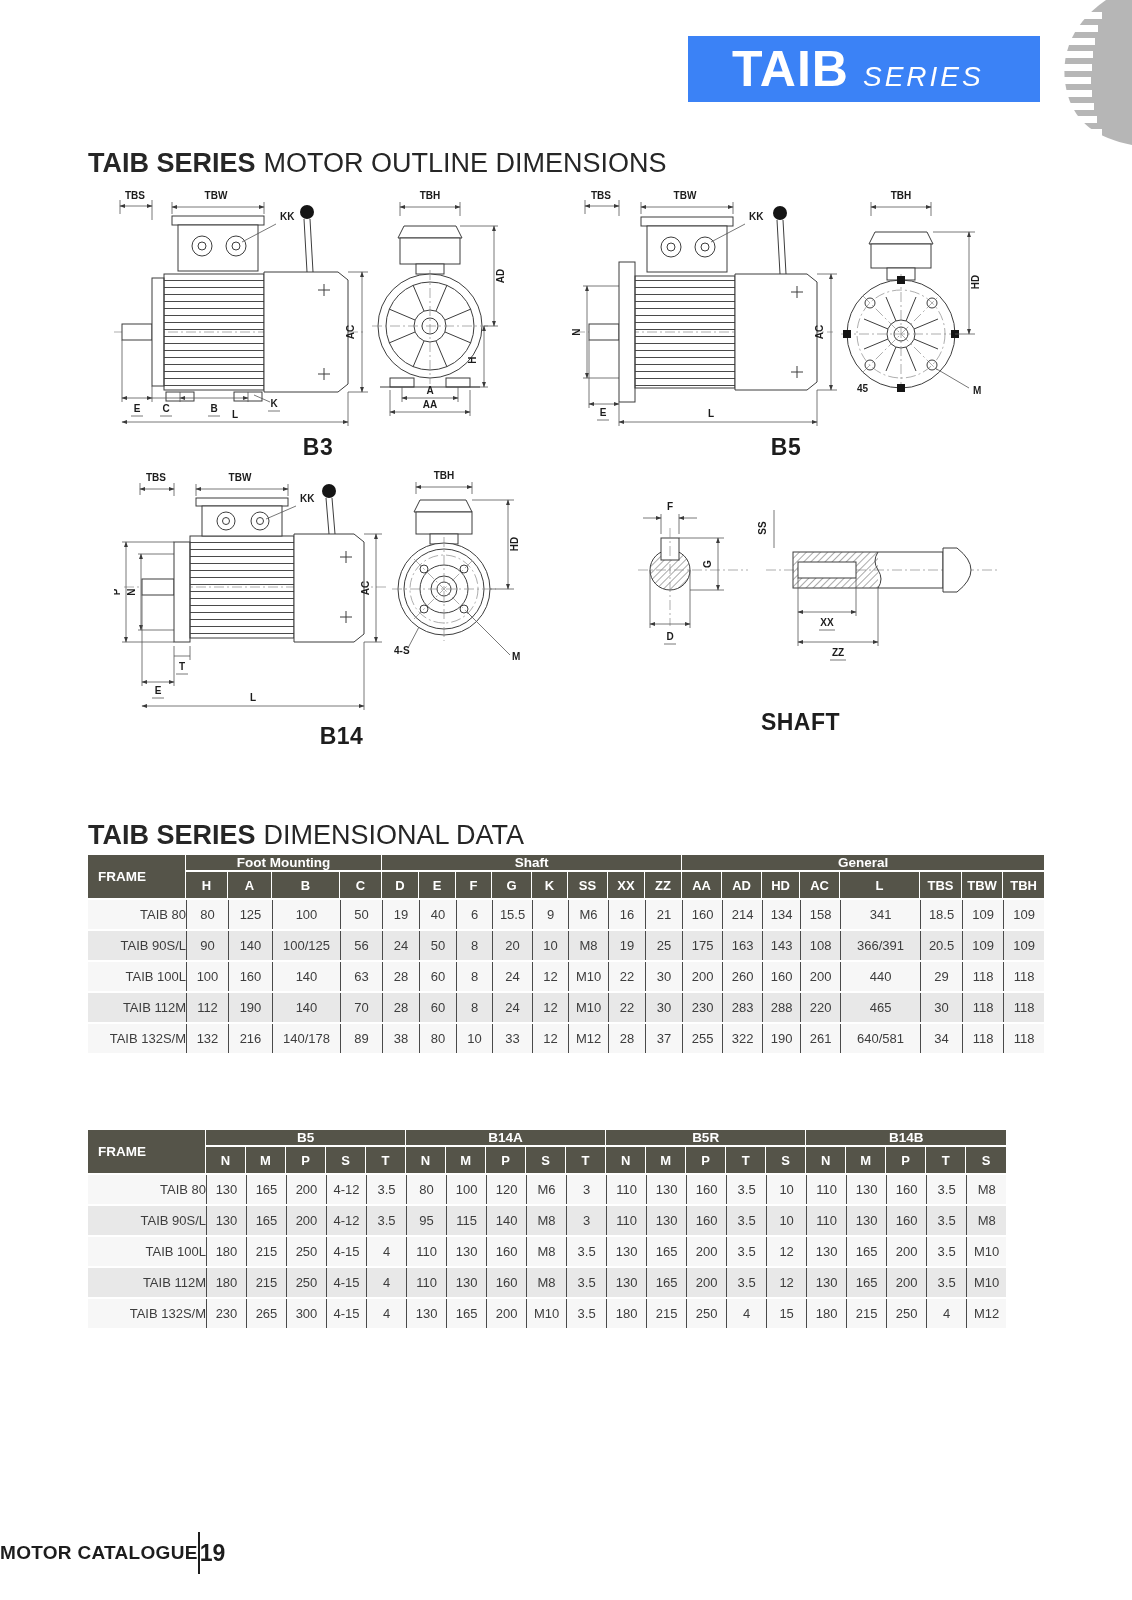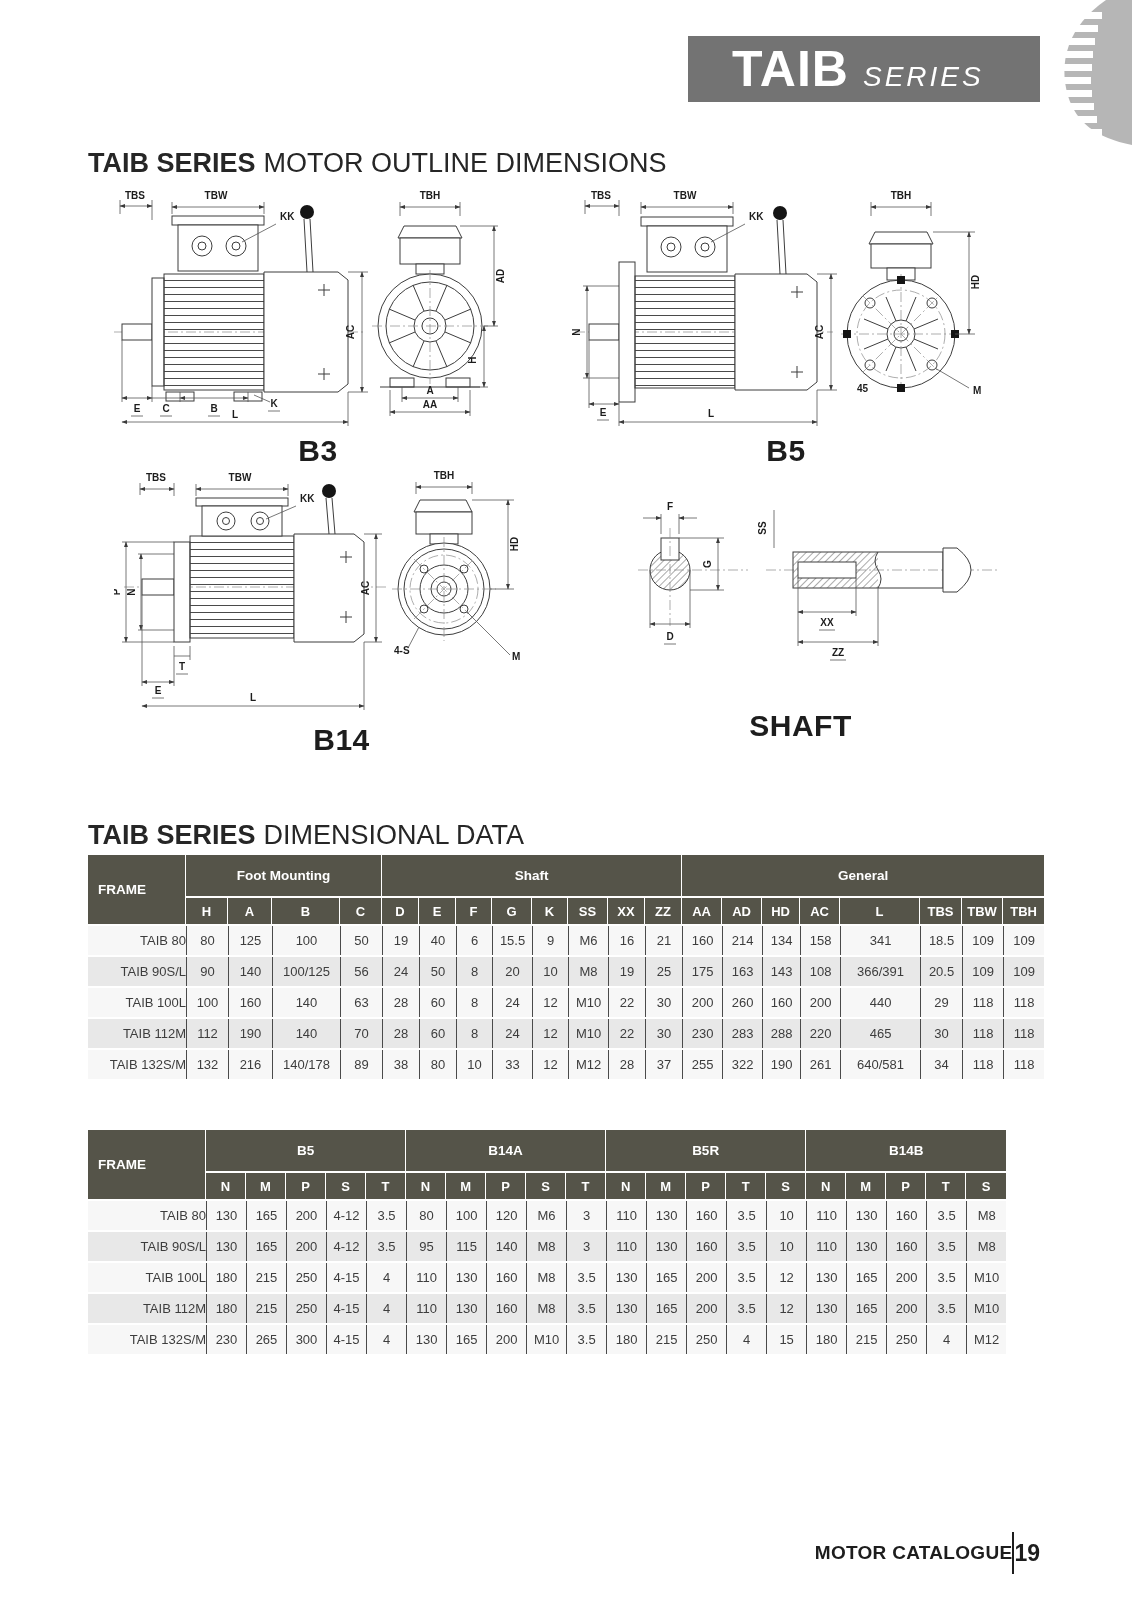--- a/index.html
+++ b/index.html
@@ -1,62 +1,62 @@
 <!DOCTYPE html>
 <html><head>
 <meta charset="utf-8">
 <style>
   html,body{margin:0;padding:0;background:#fff;font-family:"Liberation Sans",sans-serif;}
   .page{position:relative;width:1132px;height:1600px;background:#fff;overflow:hidden;}
 
   
-  .banner-bar{position:absolute;left:688px;top:36px;width:352px;height:66px;background:#737373;
+  .banner-bar{position:absolute;left:688px;top:36px;width:352px;height:66px;background:#3b82f6;
     color:#fff;display:flex;align-items:baseline;padding-left:44px;box-sizing:border-box;}
   .brand-bold{font-size:50px;font-weight:bold;letter-spacing:1px;line-height:66px;}
   .brand-italic{font-size:28px;font-style:italic;font-weight:400;margin-left:14px;letter-spacing:3px;line-height:66px;}
   .leaf{position:absolute;left:1046px;top:0;width:86px;height:145px;}
 
   
   .sec-title{position:absolute;left:88px;font-size:27px;color:#262626;font-weight:400;white-space:nowrap;}
   .sec-title b{font-weight:bold;margin-right:8px;}
   #title-outline{top:130px;}
   #title-data{top:798px;}
 
   
   .diagram{position:absolute;}
   .diagram svg{display:block;width:100%;}
-  .caption{text-align:center;font-size:30px;font-weight:bold;color:#1d1d1d;margin-top:4px;letter-spacing:.5px;}
+  .caption{text-align:center;font-size:23px;font-weight:bold;color:#1d1d1d;margin-top:4px;letter-spacing:.5px;}
   .ln{fill:none;stroke:#3d3d3d;stroke-width:1;}
   .lnf{fill:#fff;stroke:#3d3d3d;stroke-width:1;}
   .dk{fill:#151515;stroke:none;}
   .dim{fill:none;stroke:#555;stroke-width:.8;}
   .cl{fill:none;stroke:#8a8a8a;stroke-width:.7;stroke-dasharray:10 3 2 3;}
   .lbl{font-family:"Liberation Sans",sans-serif;font-size:10px;font-weight:600;fill:#1c1c1c;}
   #diag-b3{left:108px;top:186px;width:420px;}
   #diag-b5{left:571px;top:186px;width:430px;}
   #diag-b14{left:114px;top:462px;width:455px;}
   #diag-shaft{left:598px;top:470px;width:405px;}
 
   
   .dim-table{position:absolute;border-collapse:separate;border-spacing:0 2px;font-size:13px;color:#3d3d3d;}
   #table1{left:88px;top:853px;width:956px;table-layout:fixed;}
   #table2{left:88px;top:1128px;width:918px;table-layout:fixed;}
   .dim-table th{background:#555449;color:#fff;font-weight:bold;border-right:1px solid #fff;padding:0;}
   .dim-table th:last-child{border-right:none;}
-  .dim-table .group-head{height:41px;font-size:13.5px;}
+  .dim-table .group-head{height:15px;font-size:13.5px;}
   .dim-table .col-head{height:26px;font-size:13px;}
   .dim-table .frame-head{text-align:left;padding-left:10px;font-size:13.5px;}
   .dim-table td{background:#f7f7f7;text-align:center;height:29px;padding:0;}
   .dim-table td+td{border-left:1px solid #4a4a4a;}
   .dim-table tr.alt td{background:#e8e8e8;}
   .dim-table td.frame-cell{text-align:right;padding-left:10px;}
 
   
   .page-footer{position:absolute;top:1532px;left:0;right:0;display:flex;align-items:center;
-    justify-content:flex-end;padding-right:92px;}
+    padding-right:92px;}
   .footer-label{font-weight:bold;font-size:19px;letter-spacing:.3px;color:#1d1d1d;}
   .footer-divider{width:2px;height:42px;background:#1d1d1d;}
   .footer-page{font-weight:bold;font-size:23px;color:#1d1d1d;}
 </style>
 </head>
 <body>
 
 <div class="page">
 
   <div class="banner-bar">

